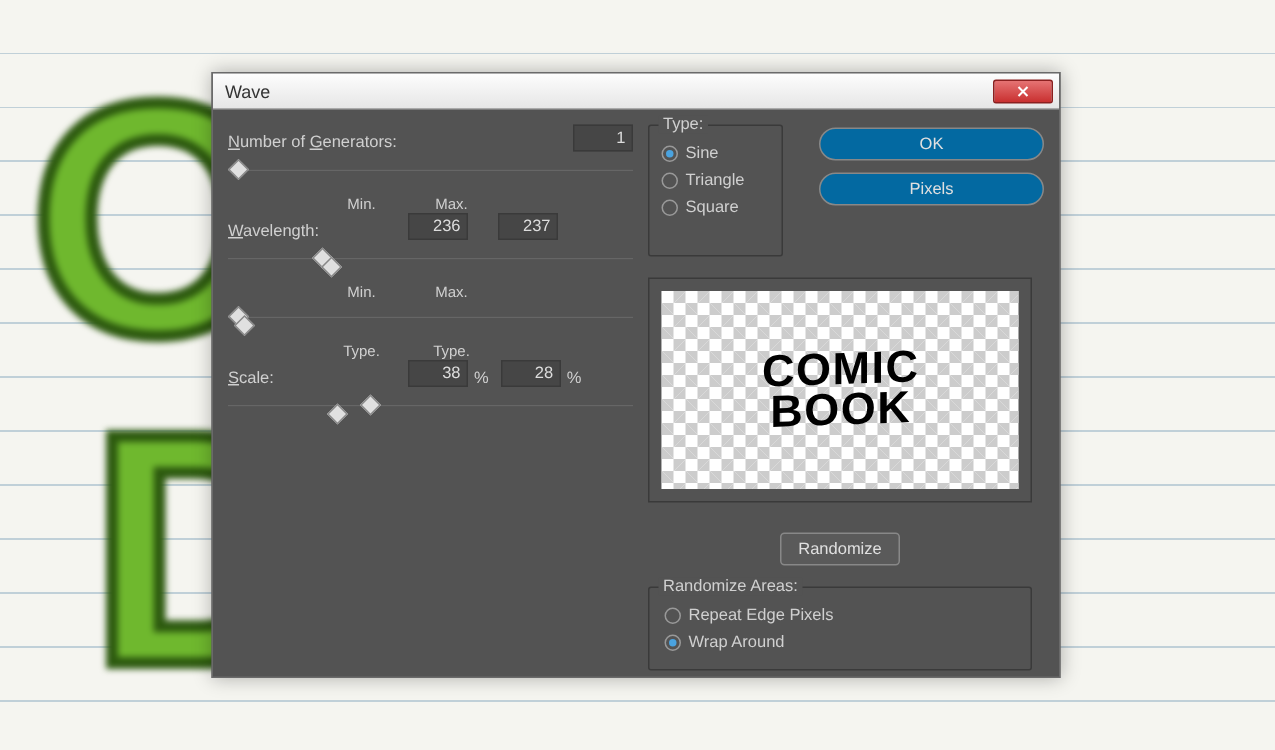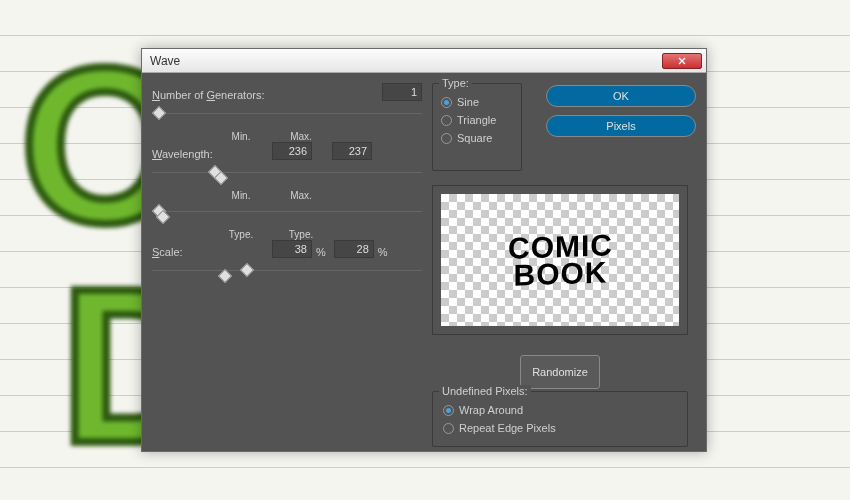--- a/index.html
+++ b/index.html
@@ -115,21 +115,21 @@
   background-color: #fff;
   display: flex; align-items: center; justify-content: center;
 }
 .preview-text {
   color: #000; font-weight: 900; font-size: 30px; line-height: 0.9;
   text-align: center; letter-spacing: 1px; font-family: Impact, "Arial Black", sans-serif;
   transform: skewY(-2deg);
 }
 
 .randomize-btn {
-  position: absolute; left: 378px; top: 282px; width: 80px; height: 34px;
+  position: absolute; left: 378px; top: 282px; width: 80px; height: 22px;
   border: 1px solid #888; background: #5a5a5a; color: #e0e0e0; font-size: 11px;
   display: flex; align-items: center; justify-content: center; cursor: pointer;
   border-radius: 3px;
 }
 
 
 .undef-group {
   position: absolute; left: 290px; top: 318px; width: 256px; height: 56px;
   border: 1px solid #3a3a3a; border-radius: 2px; padding: 6px 10px;
 }
@@ -246,25 +246,25 @@
         <div class="preview-text">
           <div>COMIC</div>
           <div>BOOK</div>
         </div>
       </div>
     </div>
 
     <div class="randomize-btn">Randomize</div>
 
     <div class="undef-group">
-      <span class="group-title">Undefined Pixels:</span>
+      <span class="group-title">Randomize Areas:</span>
+      <div class="radio-row">
+        <span class="radio"></span>
+        <span>Repeat <span class="ul">E</span>dge Pixels</span>
+      </div>
       <div class="radio-row">
         <span class="radio checked"></span>
         <span>W<span class="ul">r</span>ap Around</span>
       </div>
-      <div class="radio-row">
-        <span class="radio"></span>
-        <span>Repeat <span class="ul">E</span>dge Pixels</span>
-      </div>
     </div>
 
   </div>
 </div>
 
 </body></html>

